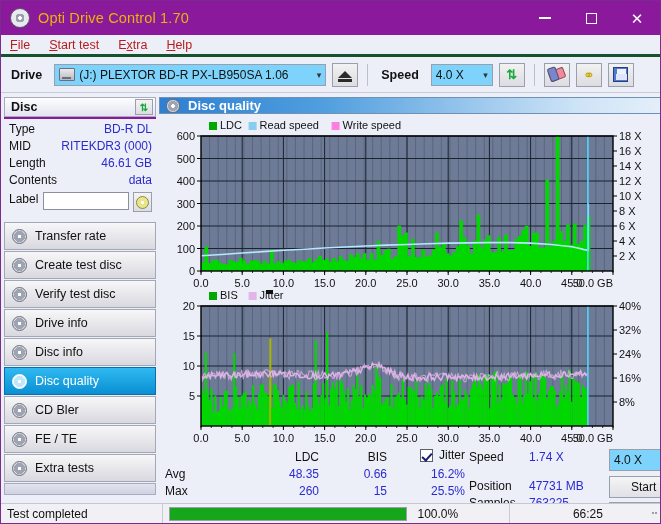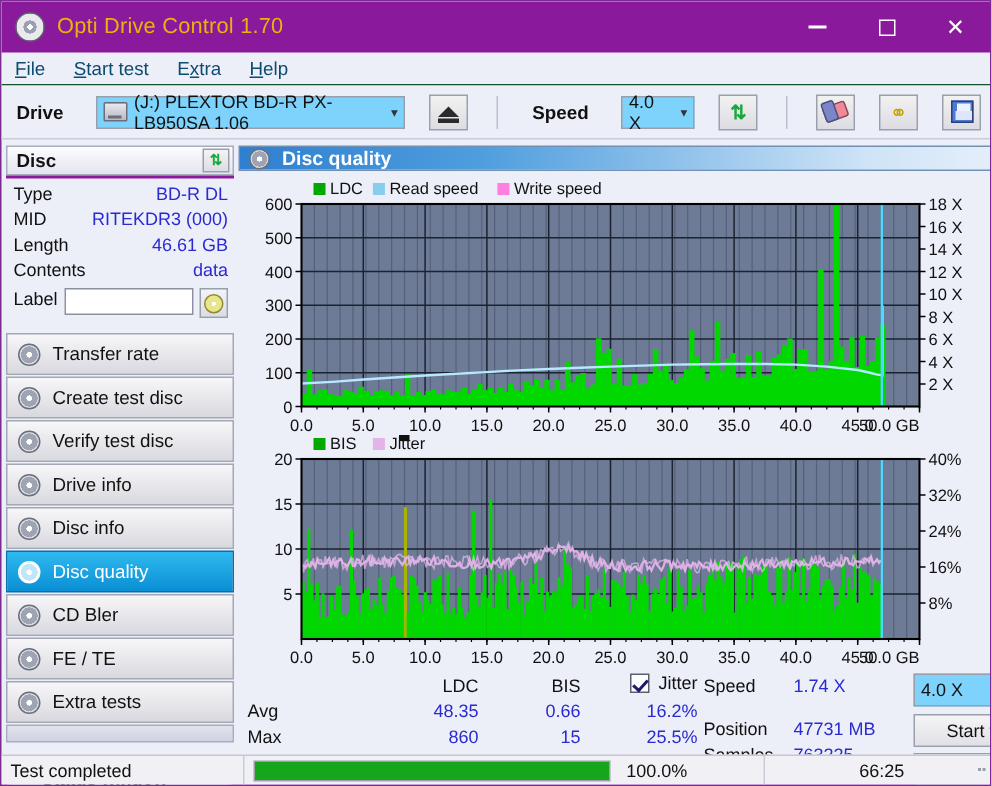--- a/index.html
+++ b/index.html
@@ -52,33 +52,33 @@
   .winbtn .min { width: 12px; height: 1.5px; background: #fff; display:block; }
   .winbtn .max { width: 11px; height: 11px; border: 1.6px solid #fff; display:block; }
   .winbtn .cls { font-size: 15px; line-height: 1; }
 
   
   .menubar {
     height: 22px;
     background: #eceff8;
     display: flex; align-items: center;
     padding-left: 9px;
-    font-size: 12.5px; color: #0c4a6e;
-    border-bottom: 1px solid #14532d;
+    font-size: 12.5px; color: #b91c1c;
+    border-bottom: 3px solid #14532d;
   }
   .menu-item { padding: 0 11px 0 0; margin-right: 8px; }
   .menu-item u { text-decoration: underline; }
 
   
   .toolbar {
     height: 36px;
     background: #eceff8;
     display: flex; align-items: center;
     padding: 0 6px;
-    gap: 16px;
+    gap: 6px;
     border-bottom: 1px solid #c9ccd8;
   }
   .tb-label { font-size: 12.5px; font-weight: bold; color: #111; padding: 0 6px 0 4px; }
   .combo {
     height: 22px;
     background: #7dd3fc;
     border: 1px solid #9aa0ab;
     display: flex; align-items: center;
     font-size: 12px; color: #111;
     padding: 0 4px;
@@ -1080,21 +1080,21 @@
             </span>
           </div>
           <div class="st-row">
             <span class="st-c0">Avg</span>
             <span class="st-c1">48.35</span>
             <span class="st-c2">0.66</span>
             <span class="st-c3">16.2%</span>
           </div>
           <div class="st-row">
             <span class="st-c0">Max</span>
-            <span class="st-c1">860</span>
+            <span class="st-c1">260</span>
             <span class="st-c2">15</span>
             <span class="st-c3">25.5%</span>
           </div>
           <div class="st-row">
             <span class="st-c0">Total</span>
             <span class="st-c1">26333241</span>
             <span class="st-c2">500816</span>
             <span class="st-c3"></span>
           </div>
         </div>

